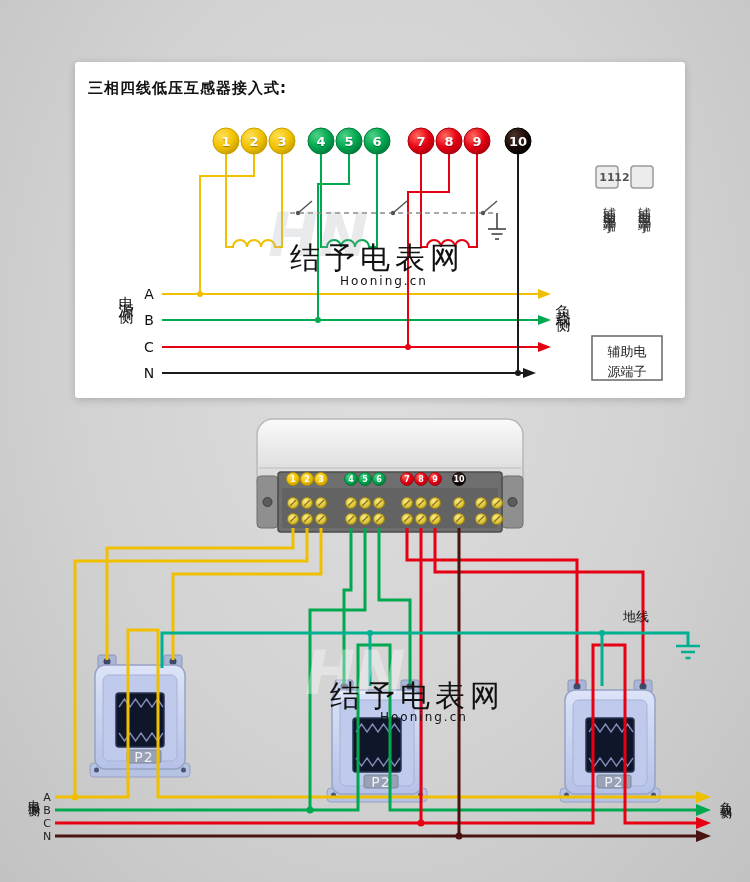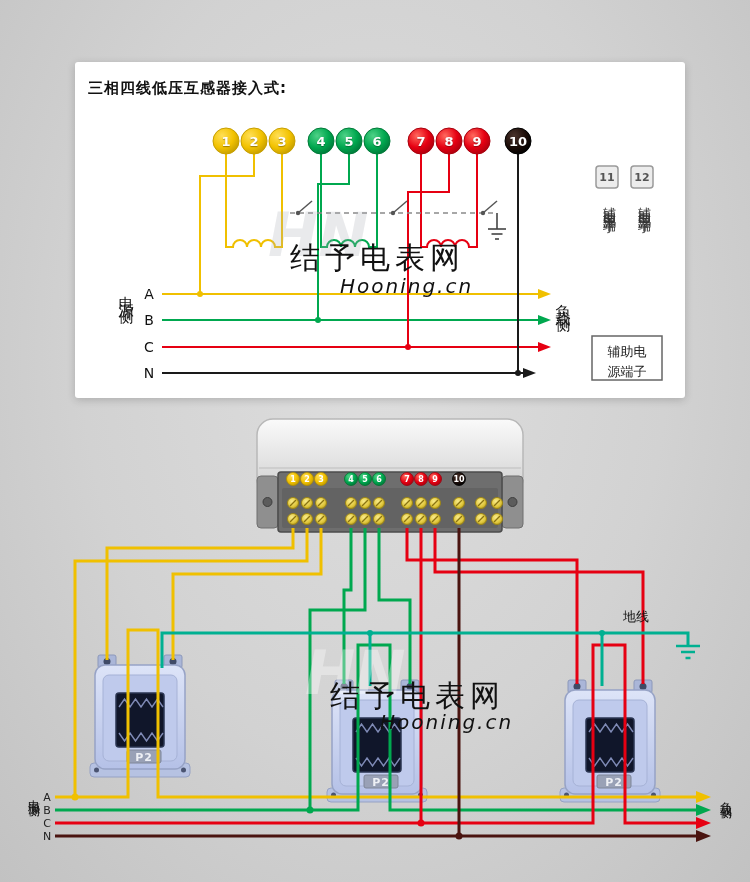--- a/index.html
+++ b/index.html
@@ -16,25 +16,25 @@
   .dnum{font-size:8px;font-weight:bold;color:#fff}
   .vert{writing-mode:vertical-rl;text-orientation:upright}
   .phl{font-size:14px}
   .phs{font-size:11px;color:#222}
   .aux{font-size:11px;font-weight:bold;color:#555}
   .auxl{font-size:13px;color:#333;letter-spacing:3px}
   .note{font-size:13px;color:#222;text-align:center;white-space:normal;line-height:1.5}
   .side{font-size:15px;letter-spacing:7px}
   .sideb{font-size:12px;letter-spacing:3px}
   .gnd{font-size:13px}
-  .p2{font-size:11px;font-weight:bold;color:#eef0f5;letter-spacing:1px}
+  .p2{font-size:14px;font-weight:normal;color:#eef0f5;letter-spacing:1px}
   .wm{position:absolute;left:0;top:0;width:100%;height:100%;pointer-events:none}
   .wm .logo{font-size:60px;font-weight:bold;font-style:italic}
   .wm .zh{font-size:30px;font-weight:normal;letter-spacing:5px}
-  .wm .en{font-size:20px;font-style:italic;letter-spacing:2px}
+  .wm .en{font-size:12px;letter-spacing:2px}
   .wm1{color:rgba(150,155,160,.32)}
   .wm1 .logo{color:rgba(170,175,180,.26)}
   .wm2{color:rgba(255,255,255,.55)}
   .wm2 .logo{color:rgba(255,255,255,.35)}
 </style>
 </head>
 <body>
 
 <div class="stage">
   <div class="panel"></div>
@@ -272,21 +272,21 @@
   <span class="t cnum ctr" style="left:282px;top:141px">3</span>
   <span class="t cnum ctr" style="left:321px;top:141px">4</span>
   <span class="t cnum ctr" style="left:349px;top:141px">5</span>
   <span class="t cnum ctr" style="left:377px;top:141px">6</span>
   <span class="t cnum ctr" style="left:421px;top:141px">7</span>
   <span class="t cnum ctr" style="left:449px;top:141px">8</span>
   <span class="t cnum ctr" style="left:477px;top:141px">9</span>
   <span class="t cnum ctr" style="left:518px;top:141px">10</span>
 
   <span class="t aux ctr" style="left:607px;top:177px">11</span>
-  <span class="t aux ctr" style="left:642px;top:177px">12</span>
+  <span class="t aux ctr" style="left:622px;top:177px">12</span>
   <div class="t auxl vert" style="left:600px;top:196px">辅助电源端子+</div>
   <div class="t auxl vert" style="left:635px;top:196px">辅助电源端子-</div>
   <div class="t note" style="left:603px;top:342px;width:48px">辅助电源端子</div>
 
   <div class="t side vert" style="left:116px;top:284px">电源侧</div>
   <span class="t phl ctr" style="left:149px;top:294px">A</span>
   <span class="t phl ctr" style="left:149px;top:320px">B</span>
   <span class="t phl ctr" style="left:149px;top:347px">C</span>
   <span class="t phl ctr" style="left:149px;top:373px">N</span>
   <div class="t side vert" style="left:553px;top:292px">负载侧</div>

